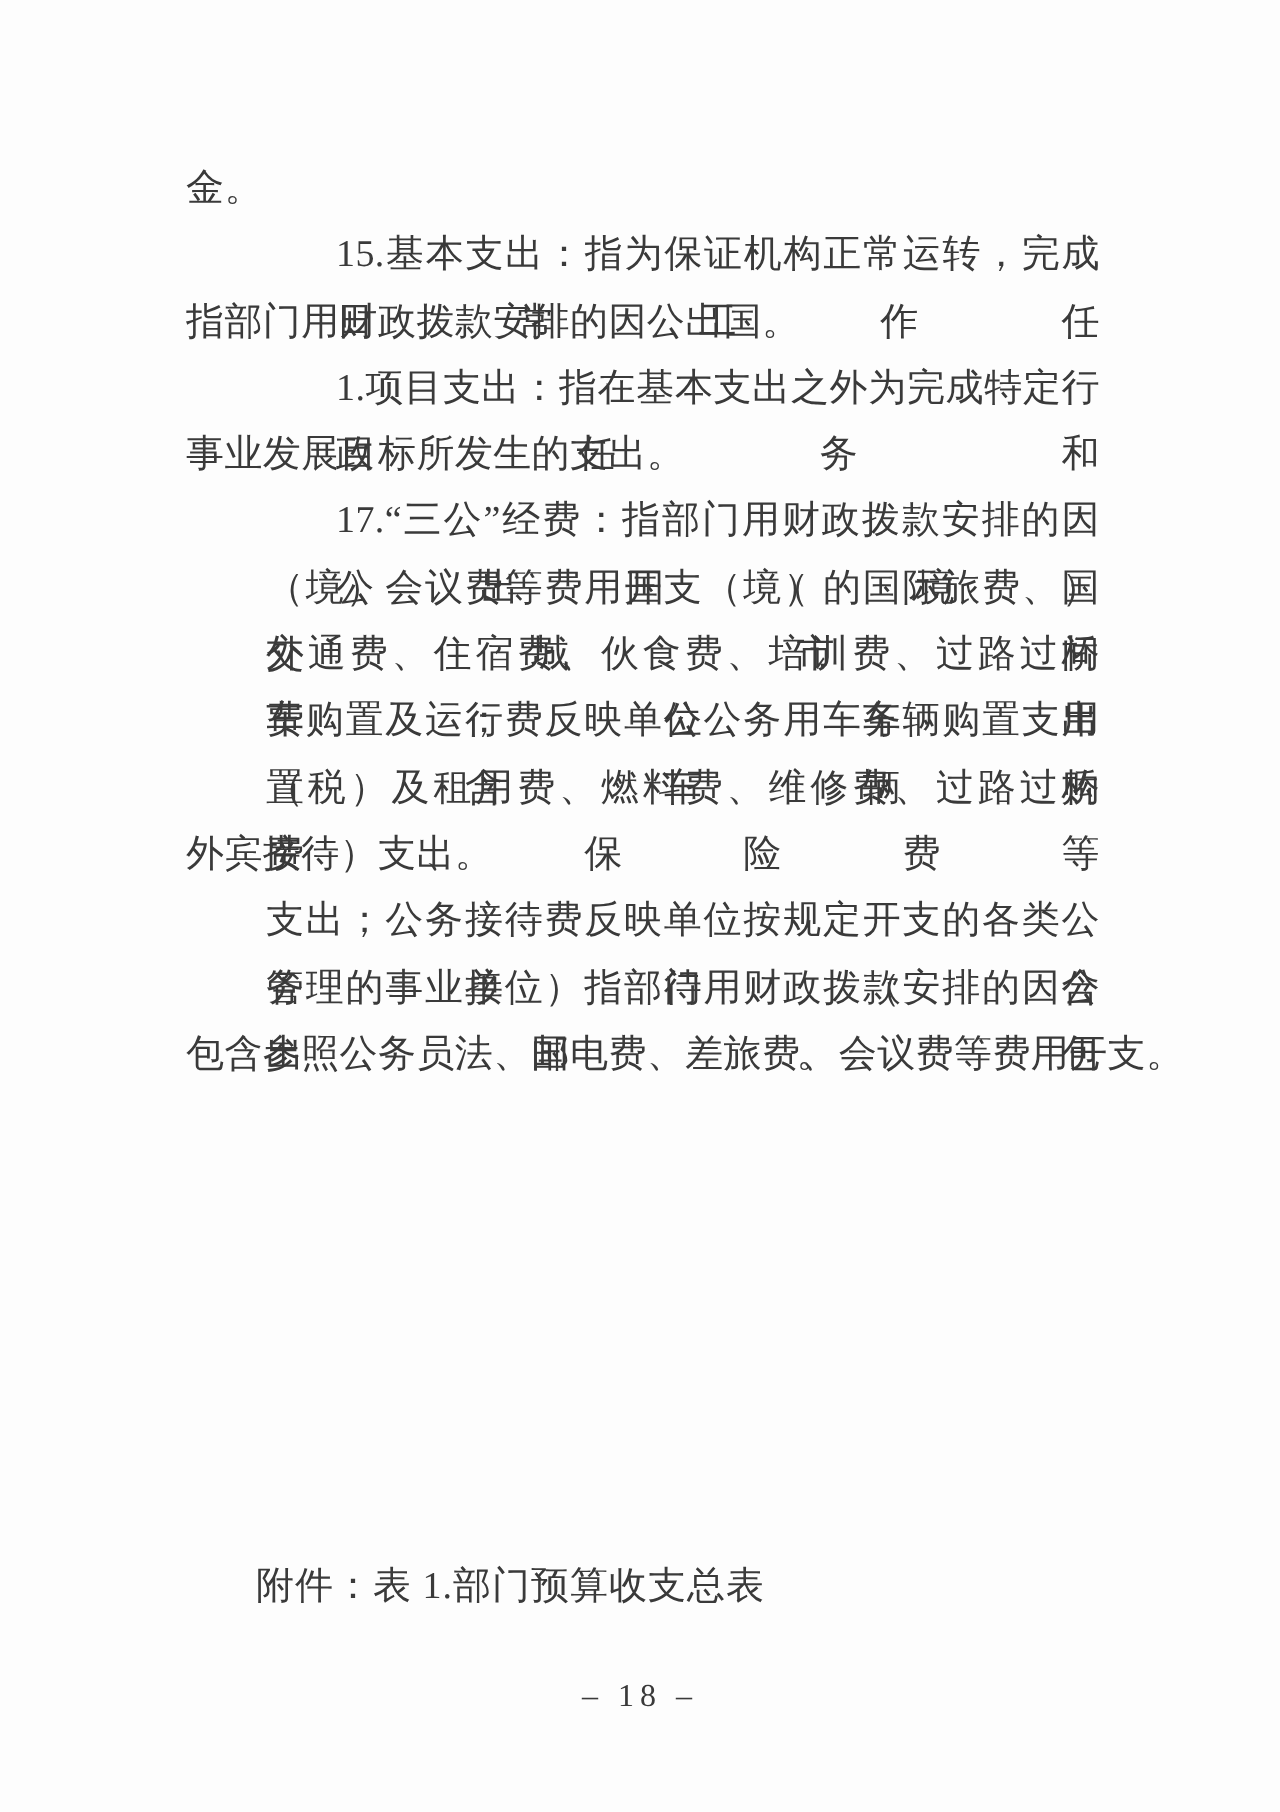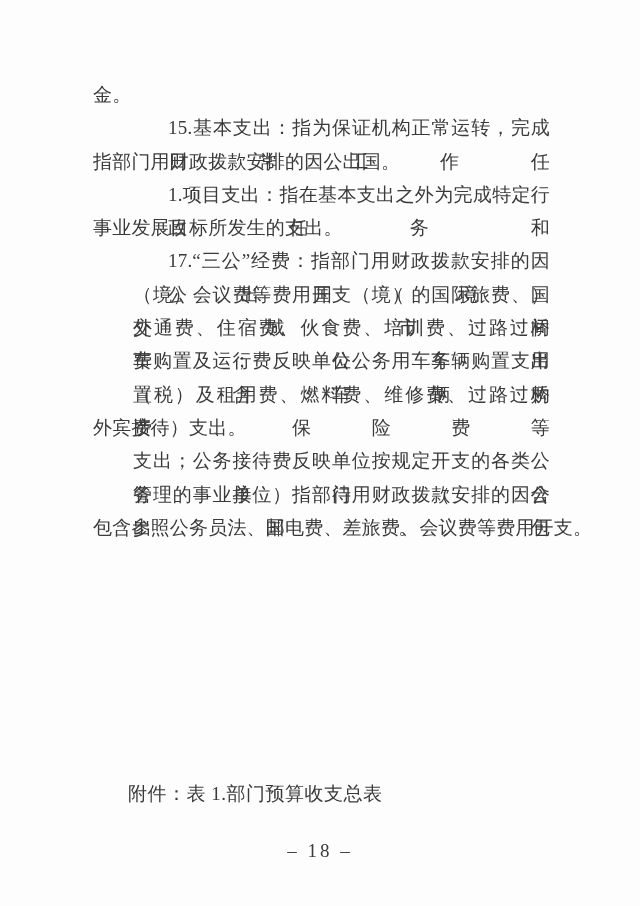--- a/index.html
+++ b/index.html
@@ -50,21 +50,21 @@
     font-size: 19px;
     line-height: 33px;
     letter-spacing: 0.5px;
   }
   .page-number {
     position: absolute;
     left: 0;
     top: 840px;
     width: 640px;
     text-align: center;
-    font-size: 19px;
+    font-size: 16px;
     letter-spacing: 3px;
   }
 </style>
 </head>
 <body>
 
 <div class="page" style="background: rgb(253, 253, 253); color: rgb(58, 58, 58);">
   <div class="body-text">
       <div class="line">金。</div>
       <div class="line justify indent">15.基本支出：指为保证机构正常运转，完成日常工作任</div>

